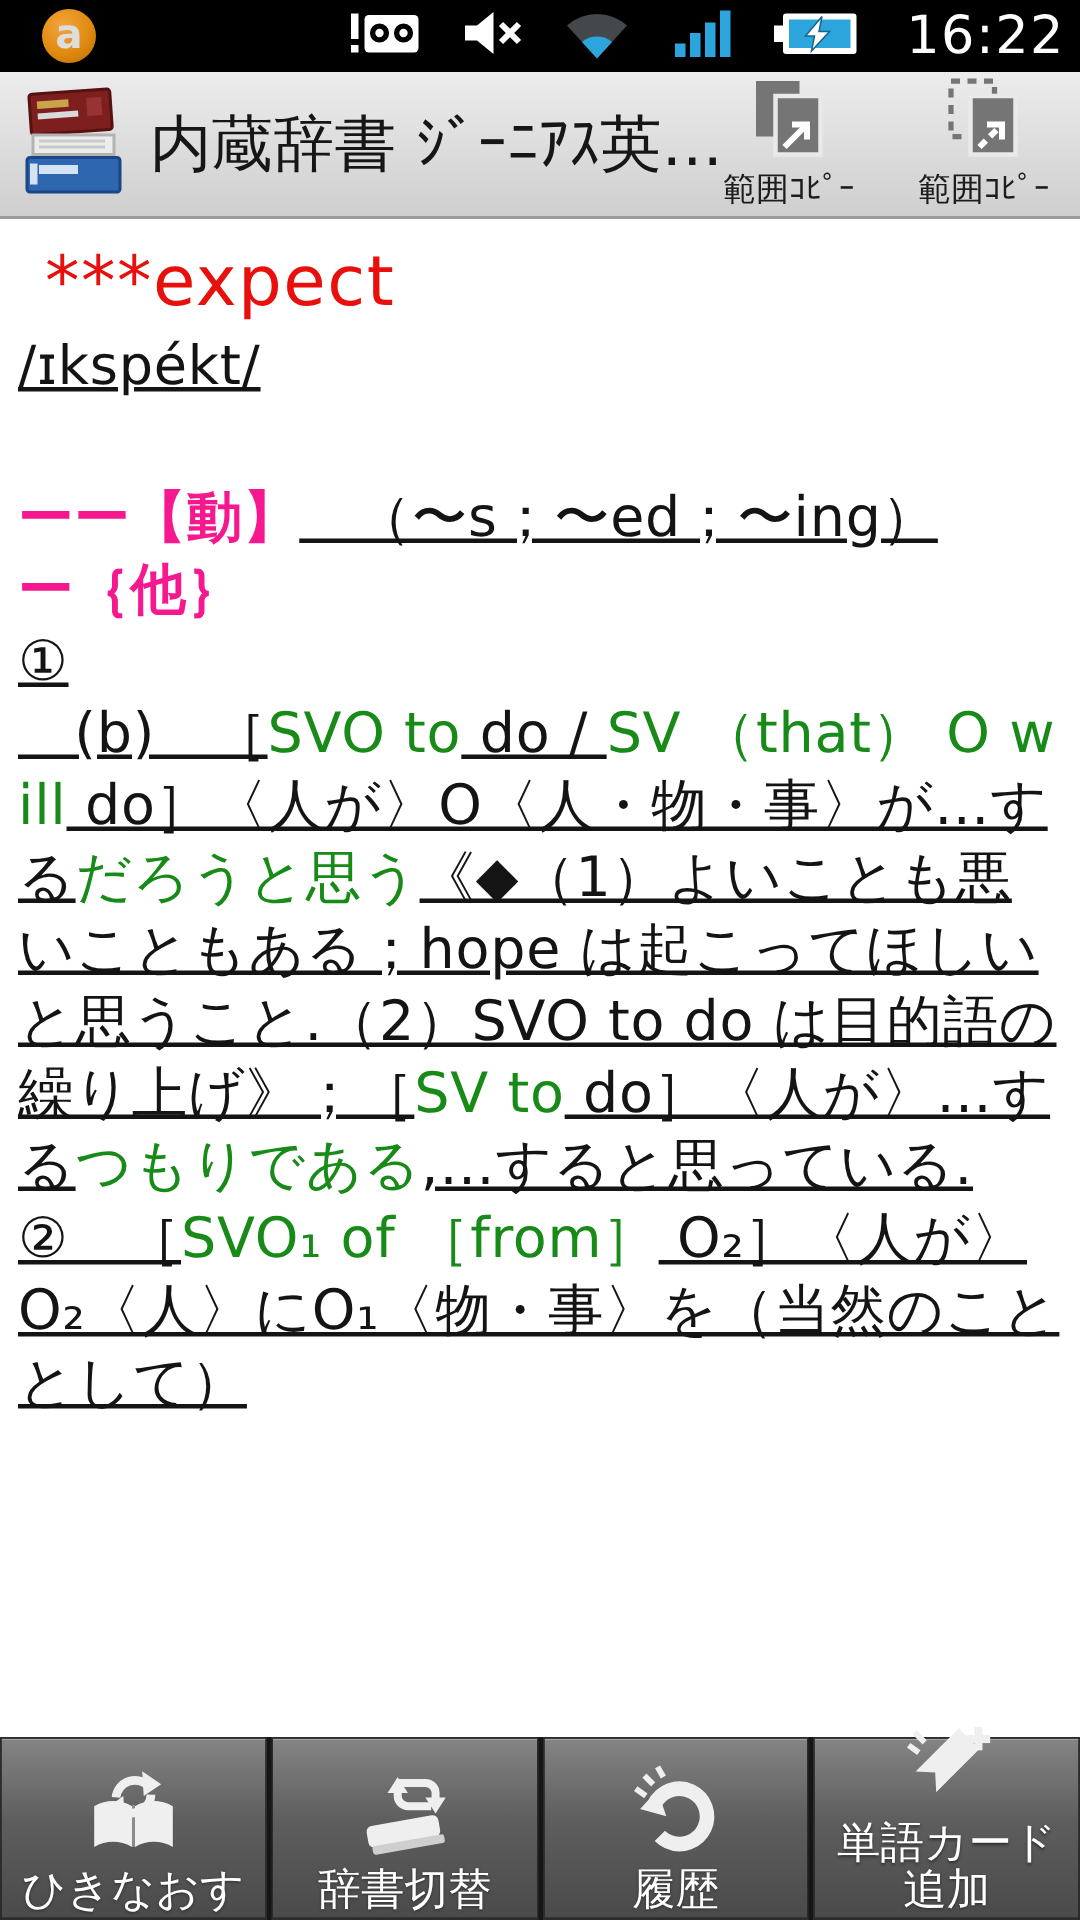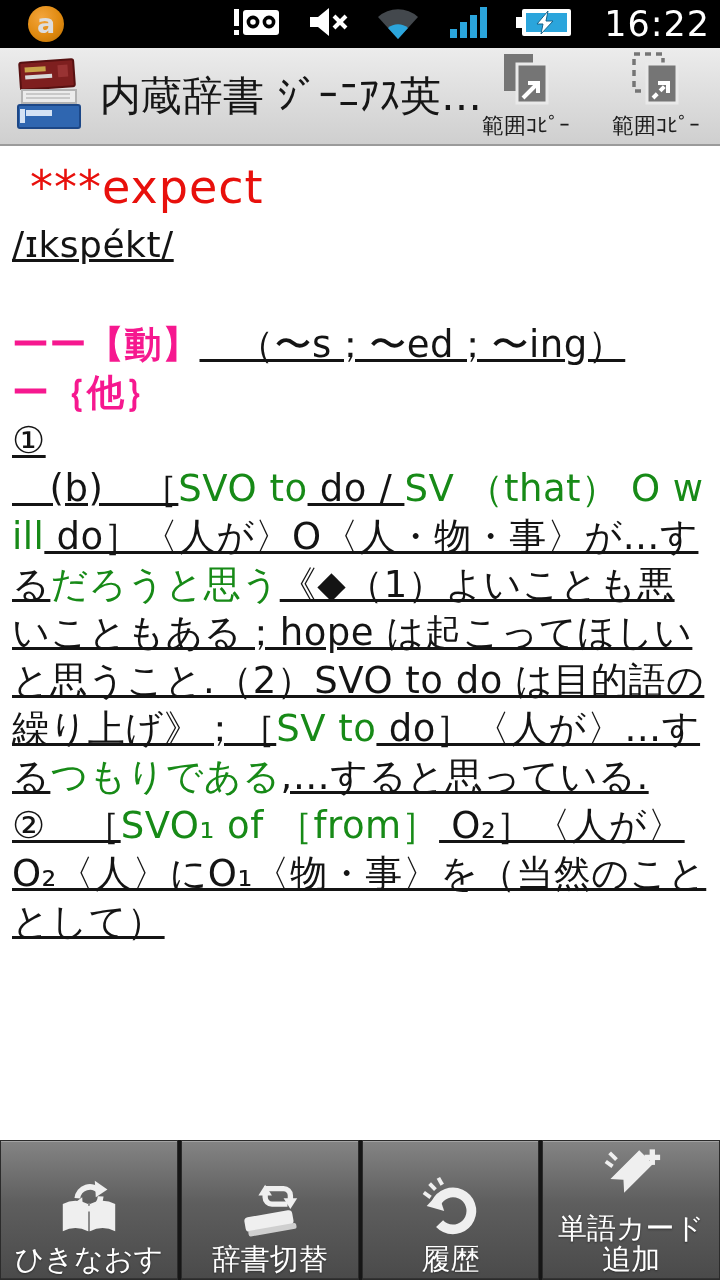--- a/index.html
+++ b/index.html
@@ -46,21 +46,21 @@
   .headword{font-size:46px;color:var(--red);margin-top:6px;letter-spacing:1px;margin-left:18px;}
   .pron{font-size:36px;margin-top:4px;}
   .spacer{height:52px;}
   .pos .seg-magenta{font-weight:bold;}
   .seg-red{color:var(--red);}
   .seg-magenta{color:var(--magenta);}
   .seg-green{color:var(--green);}
   .seg-black{color:var(--black);text-decoration:underline;}
   
   .toolbar{
-    position:absolute;bottom:0;left:0;width:720px;height:140px;
+    position:absolute;bottom:0;left:0;width:720px;height:122px;
     background:#161616;display:flex;gap:3px;
   }
   .tool-btn{
     flex:1 1 0;display:flex;flex-direction:column;align-items:center;justify-content:flex-end;
     background:linear-gradient(180deg,#848484 0%,#5e5e5e 45%,#4a4a4a 100%);
     box-shadow:inset 0 1px 0 #a3a3a3, inset 0 -1px 0 #333;
     border:1px solid #2b2b2b;cursor:pointer;padding-bottom:4px;
   }
   .tool-btn .ticon{height:72px;display:flex;align-items:center;justify-content:center;margin-top:2px;}
   .tool-btn .tlbl{

